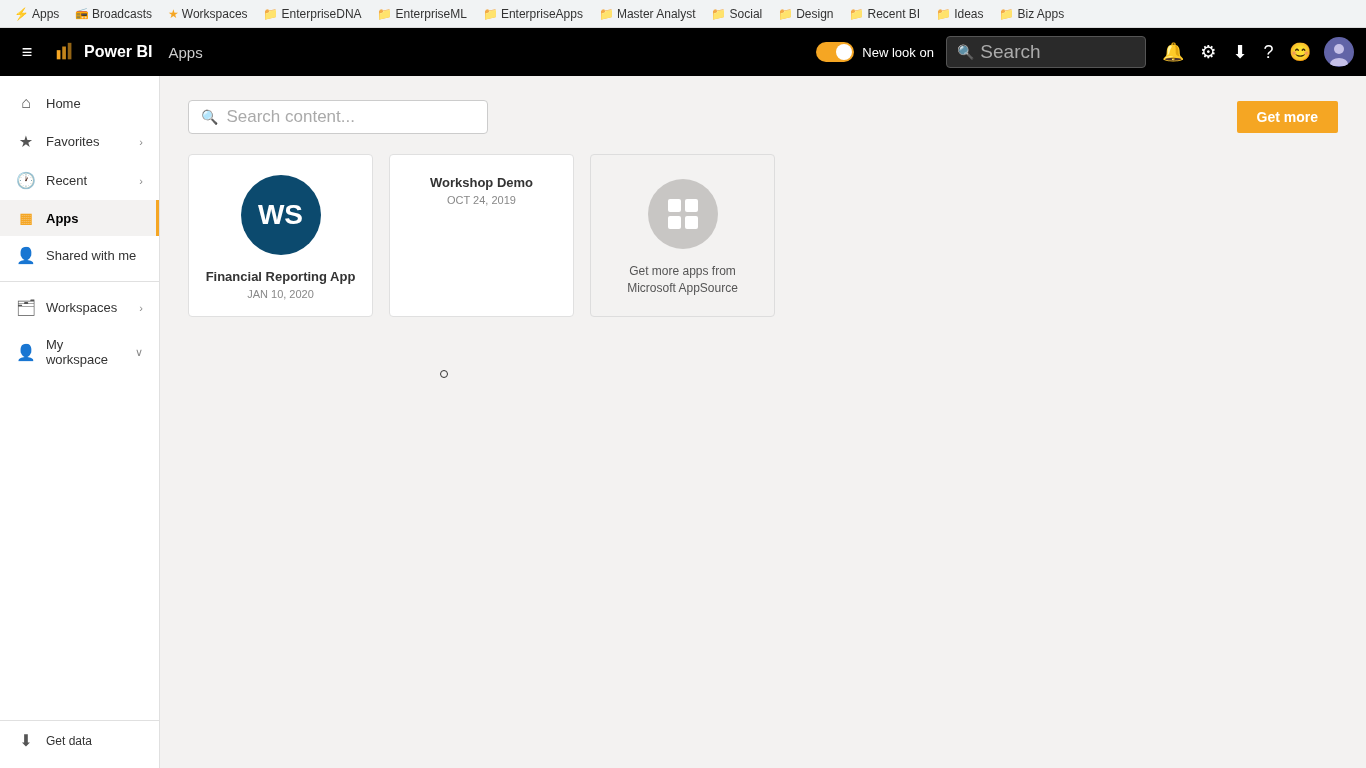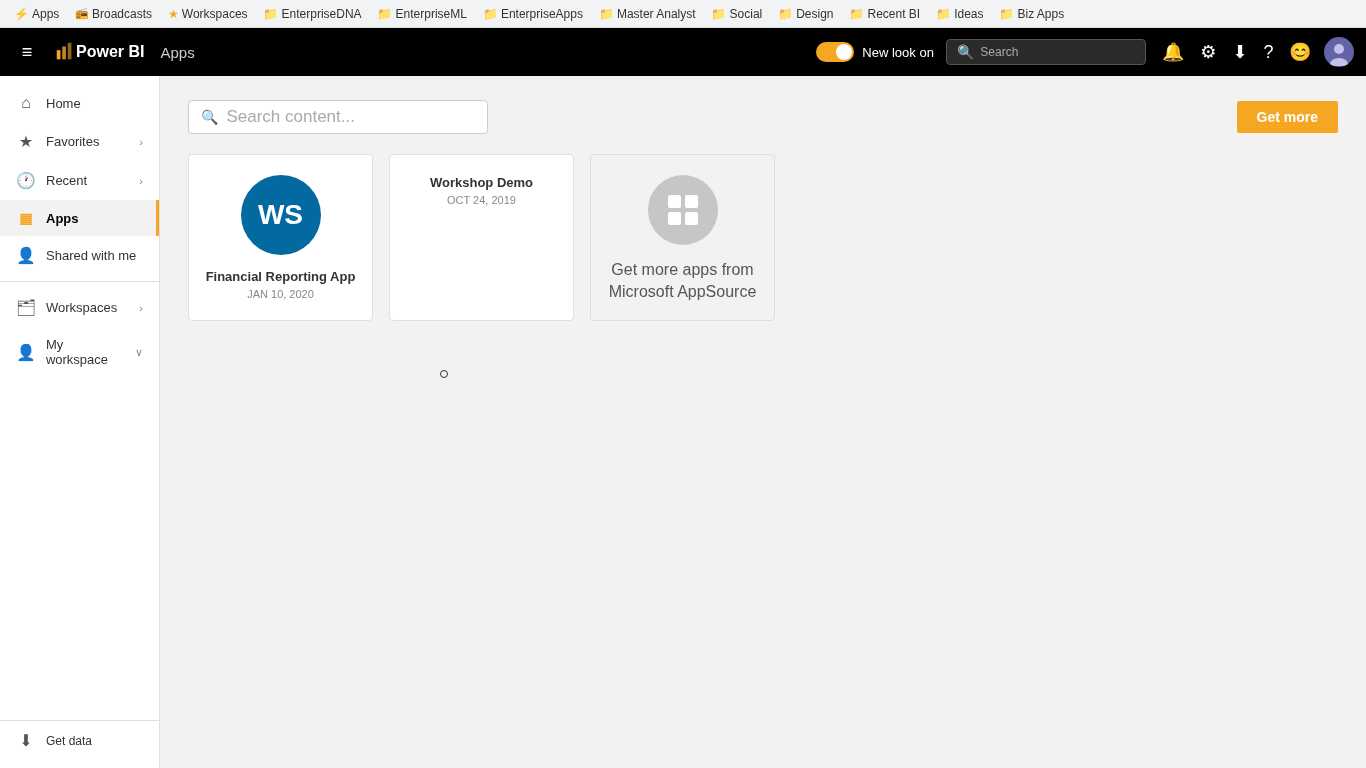--- a/index.html
+++ b/index.html
@@ -42,20 +42,21 @@
     .nav-hamburger {
       color: #fff;
       font-size: 18px;
       cursor: pointer;
       width: 30px;
       text-align: center;
     }
     .nav-logo {
       display: flex;
       align-items: center;
+      gap: 8px;
     }
     .nav-logo-icon {
       width: 22px;
       height: 22px;
     }
     .nav-app-name {
       color: #fff;
       font-size: 16px;
       font-weight: 600;
     }
@@ -97,21 +98,21 @@
       border: 1px solid #555;
       border-radius: 4px;
       padding: 4px 10px;
       gap: 6px;
       width: 200px;
     }
     .nav-search input {
       background: transparent;
       border: none;
       color: #fff;
-      font-size: 12px;
+      font-size: 19px;
       outline: none;
       width: 150px;
     }
     .nav-search input::placeholder { color: #aaa; }
     .nav-icons {
       display: flex;
       align-items: center;
       gap: 8px;
     }
     .nav-icon-btn {
@@ -259,21 +260,21 @@
       height: 80px;
       border-radius: 50%;
       display: flex;
       align-items: center;
       justify-content: center;
       font-size: 28px;
       font-weight: 600;
       color: #fff;
       margin-bottom: 14px;
     }
-    .app-avatar.blue { background: #0369a1; }
+    .app-avatar.blue { background: #0c4a6e; }
     .app-avatar.green { background: #7ab648; }
     .app-name {
       font-size: 13px;
       font-weight: 600;
       color: #333;
       text-align: center;
       margin-bottom: 4px;
     }
     .app-date {
       font-size: 11px;
@@ -302,21 +303,21 @@
       gap: 4px;
       width: 30px;
       height: 30px;
     }
     .grid-icon span {
       background: #fff;
       border-radius: 2px;
       display: block;
     }
     .get-more-text {
-      font-size: 16px;
+      font-size: 12px;
       color: #555;
       text-align: center;
       line-height: 1.4;
     }
 
     
     .cursor-dot {
       position: fixed;
       width: 8px;
       height: 8px;

